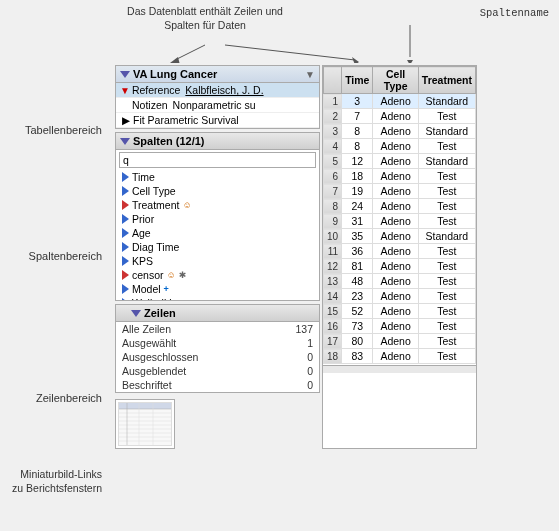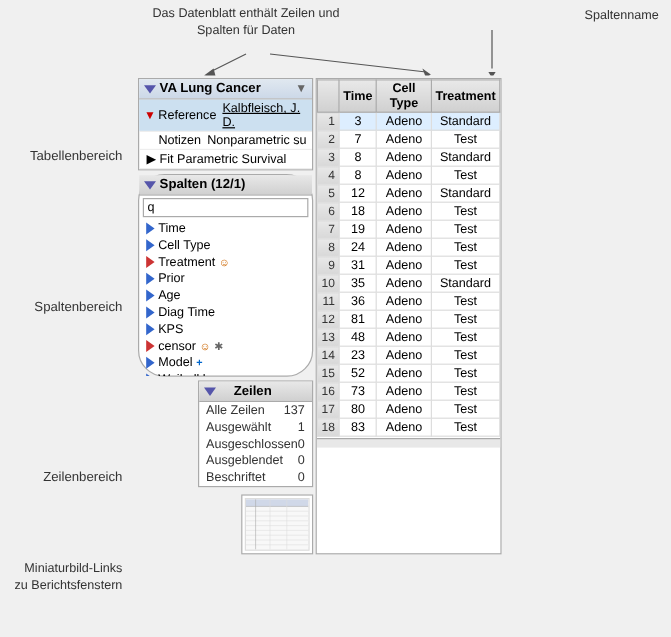--- a/index.html
+++ b/index.html
@@ -78,25 +78,24 @@
     }
 
     
     .panels-row {
       display: flex;
       flex-direction: row;
       gap: 2px;
     }
 
     .left-panel {
-      width: 146px;
+      width: 205px;
       display: flex;
       flex-direction: column;
       gap: 1px;
-      align-items: flex-end;
     }
 
     
     .data-table-container {
       width: 155px;
       border: 1px solid #aaa;
       background: #fff;
       overflow: hidden;
     }
     .data-table {
@@ -223,24 +222,24 @@
       color: #666;
     }
 
     
     .zeilen-section {
       border: 1px solid #aaa;
       background: #fff;
     }
     .zeilen-header {
       background: linear-gradient(to bottom, #e8e8e8, #d0d0d0);
-      padding: 2px 4px;
-      display: flex;
-      align-items: center;
-      gap: 15px;
+      padding: 2px 15px;
+      display: flex;
+      align-items: center;
+      gap: 3px;
       font-size: 11px;
       font-weight: bold;
       border-bottom: 1px solid #aaa;
     }
     .zeilen-body {
       font-size: 10.5px;
     }
     .zeilen-row {
       padding: 1px 6px;
       display: flex;
@@ -302,21 +301,21 @@
     </div>
   </div>
 
   <div class="main-content">
 
     <div class="annotation-area" style="position:relative; height:58px;">
       <div class="annotation-text annotation-datenblatt" style="left:10px; top:0; width:160px; text-align:center; line-height:1.3;">
         <span style="white-space:pre-line;">Das Datenblatt enthält Zeilen und
 Spalten für Daten</span>
       </div>
-      <div class="annotation-text annotation-spaltenname" style="right:5px; top:2px;">
+      <div class="annotation-text annotation-spaltenname" style="right:5px; top:2px;font-family:Liberation Mono, monospace;">
         <span>Spaltenname</span>
       </div>
 
       <svg style="position:absolute;top:0;left:0;width:100%;height:100%;pointer-events:none;">
 
         <line x1="90" y1="40" x2="60" y2="55" stroke="#555" stroke-width="1"></line>
         <polygon points="55,58 63,52 65,60" fill="#555"></polygon>
 
         <line x1="110" y1="40" x2="240" y2="55" stroke="#555" stroke-width="1"></line>
         <polygon points="244,57 237,52 240,60" fill="#555"></polygon>
@@ -347,21 +346,21 @@
               <span style="width:10px;"></span>
               <span>Notizen</span>
               <span style="margin-left:3px;">Nonparametric su</span>
             </div>
             <div class="va-row">
               <span style="margin-left:2px;">▶ Fit Parametric Survival</span>
             </div>
           </div>
         </div>
 
-        <div class="spalten-section" style="margin-top:2px;border-radius:22px;">
+        <div class="spalten-section" style="margin-top:2px;">
           <div class="spalten-header">
             <span class="triangle-down"></span>
             <span>Spalten (12/1)</span>
           </div>
           <input type="text" class="search-box" value="q" style="">
           <div class="spalten-list">
             <div class="spalten-item">
               <span class="icon-blue-triangle"></span>
               <span>Time</span>
             </div>

